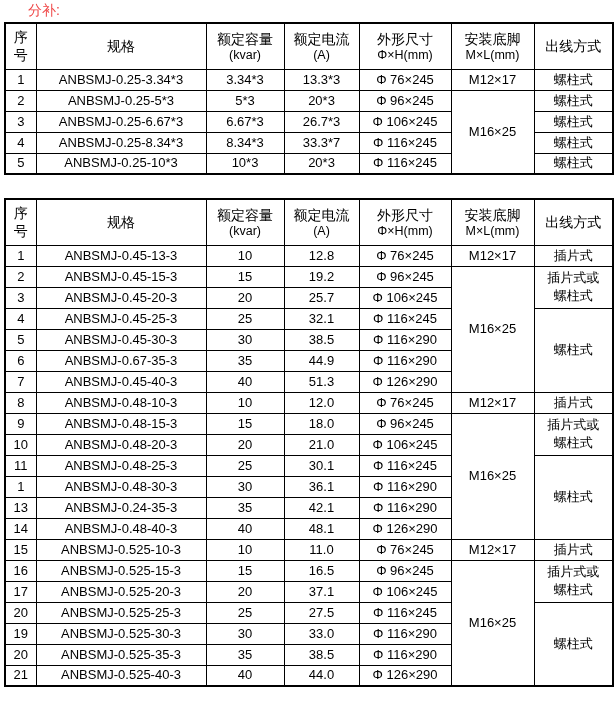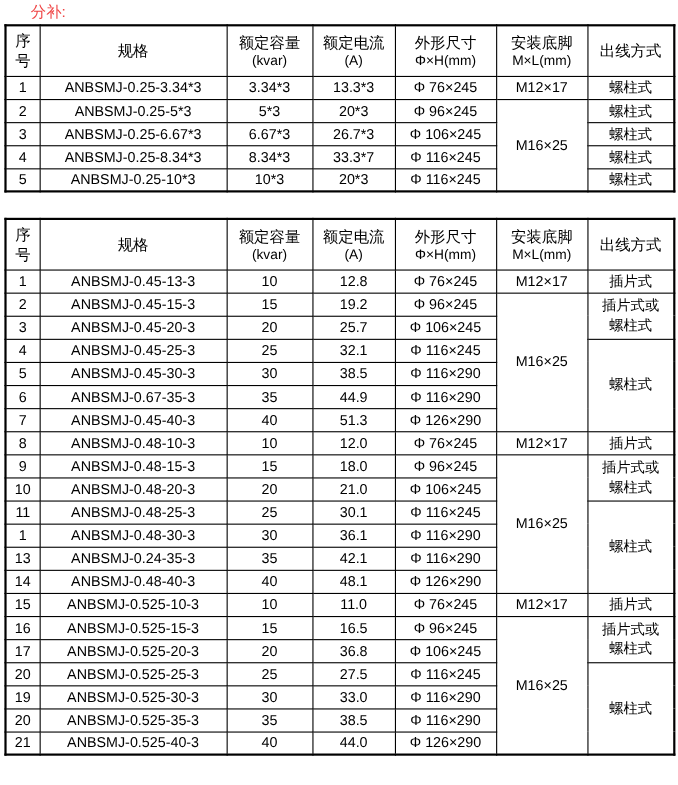--- a/index.html
+++ b/index.html
@@ -328,21 +328,21 @@
           <td>16.5</td>
           <td>Φ 96×245</td>
           <td rowspan="6">M16×25</td>
           <td rowspan="2">插片式或
 螺柱式</td>
         </tr>
         <tr>
           <td>17</td>
           <td>ANBSMJ-0.525-20-3</td>
           <td>20</td>
-          <td>36.8</td>
+          <td>37.1</td>
           <td>Φ 106×245</td>
         </tr>
         <tr>
           <td>20</td>
           <td>ANBSMJ-0.525-25-3</td>
           <td>25</td>
           <td>27.5</td>
           <td>Φ 116×245</td>
           <td rowspan="4">螺柱式</td>
         </tr>

